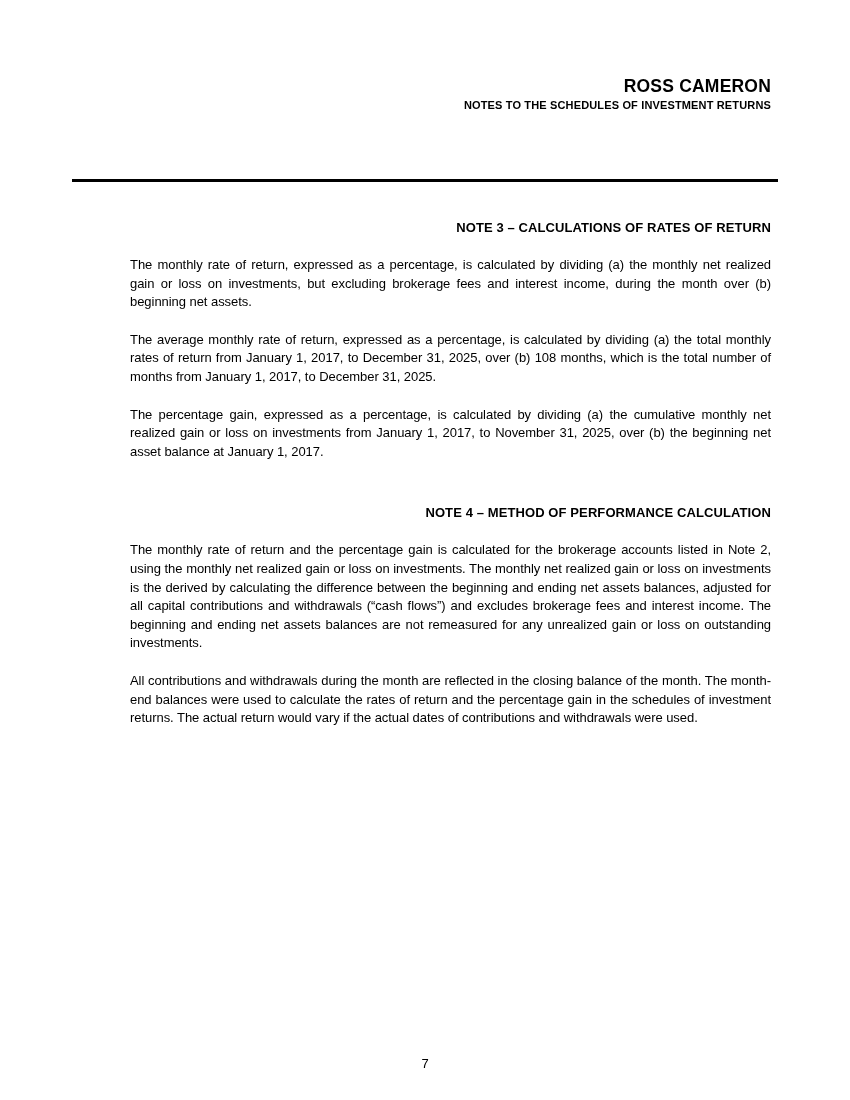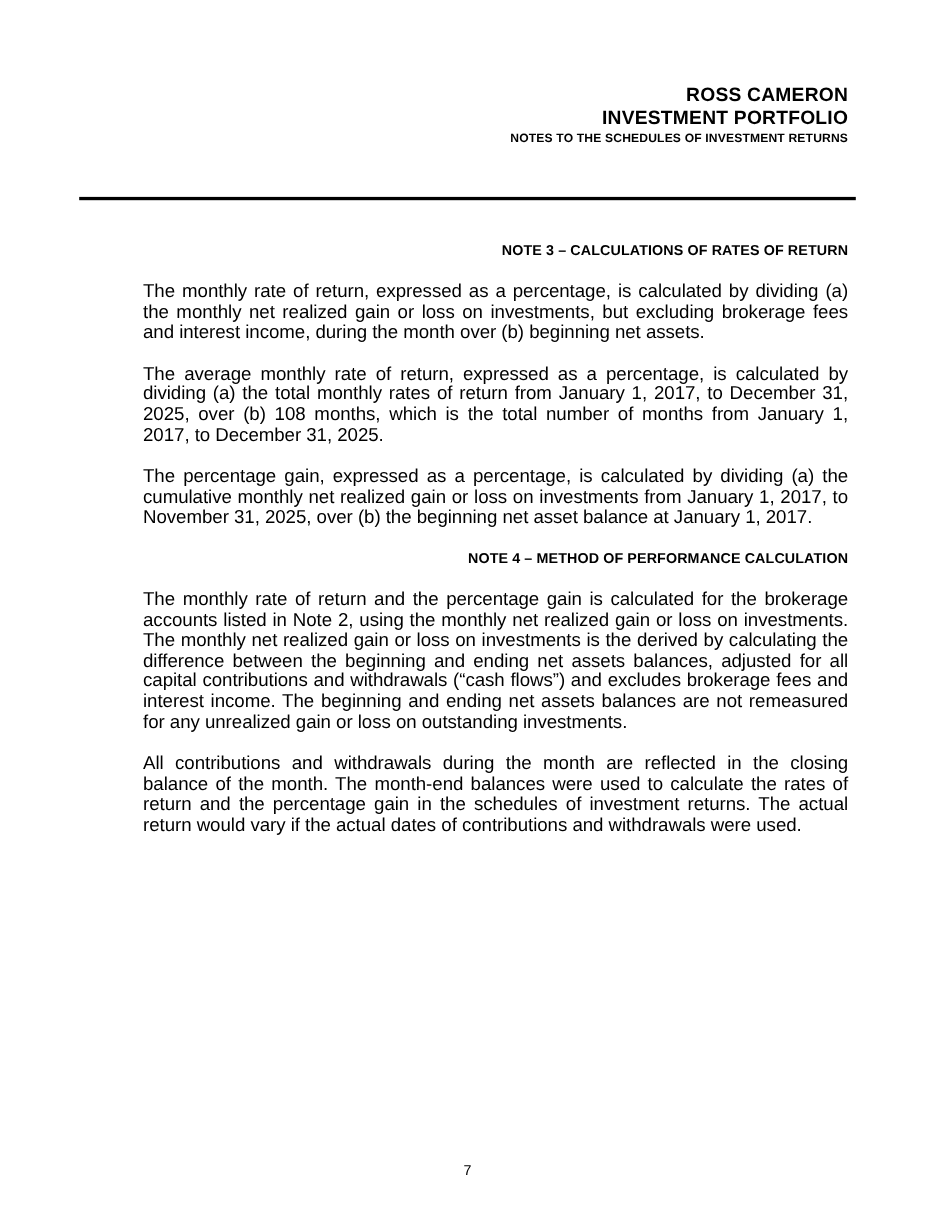--- a/index.html
+++ b/index.html
@@ -62,36 +62,36 @@
     position: absolute;
     left: 78px;
     top: 220px;
     width: 693px;
   }
 
   .note-section {
     margin: 0;
   }
   .note-section + .note-section {
-    margin-top: 20px;
+    margin-top: 44px;
   }
 
   .note-heading {
     font-size: 13px;
     font-weight: bold;
     letter-spacing: 0.1px;
     margin: 0 0 20px 0;
     line-height: 16px;
     text-align: right;
   }
 
   .para {
     margin: 0 0 19px 0;
     padding-left: 52px;
-    font-size: 17px;
+    font-size: 13px;
     line-height: 18.6px;
     text-align: justify;
     text-justify: inter-word;
     letter-spacing: -0.05px;
   }
   .para:last-child {
     margin-bottom: 0;
   }
 
   
@@ -105,21 +105,20 @@
     line-height: 16px;
   }
 </style>
 </head>
 <body>
 
 <div class="page">
 
   <div class="doc-header">
     <div class="hdr-line-major">ROSS CAMERON</div>
-    <div class="hdr-line-major">INVESTMENT PORTFOLIO</div>
     <div class="hdr-line-minor">NOTES TO THE SCHEDULES OF INVESTMENT RETURNS</div>
   </div>
 
   <div class="header-rule"></div>
 
   <div class="content">
 
     <section class="note-section">
       <h2 class="note-heading">NOTE 3 – CALCULATIONS OF RATES OF RETURN</h2>
       <p class="para">The monthly rate of return, expressed as a percentage, is calculated by dividing (a) the monthly net realized gain or loss on investments, but excluding brokerage fees and interest income, during the month over (b) beginning net assets.</p>

